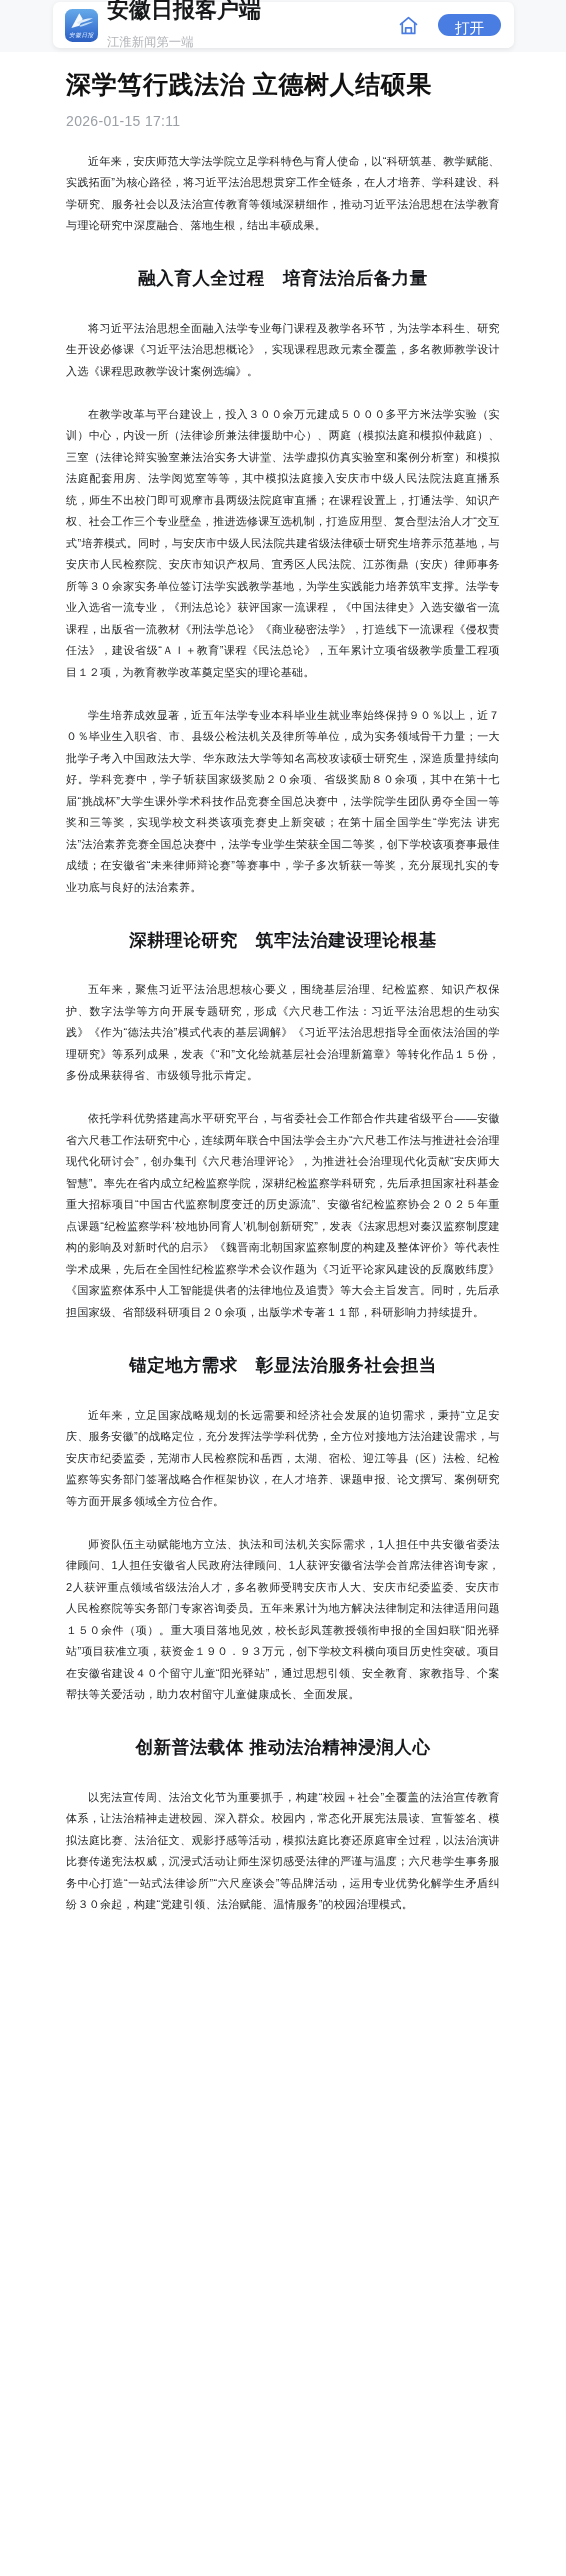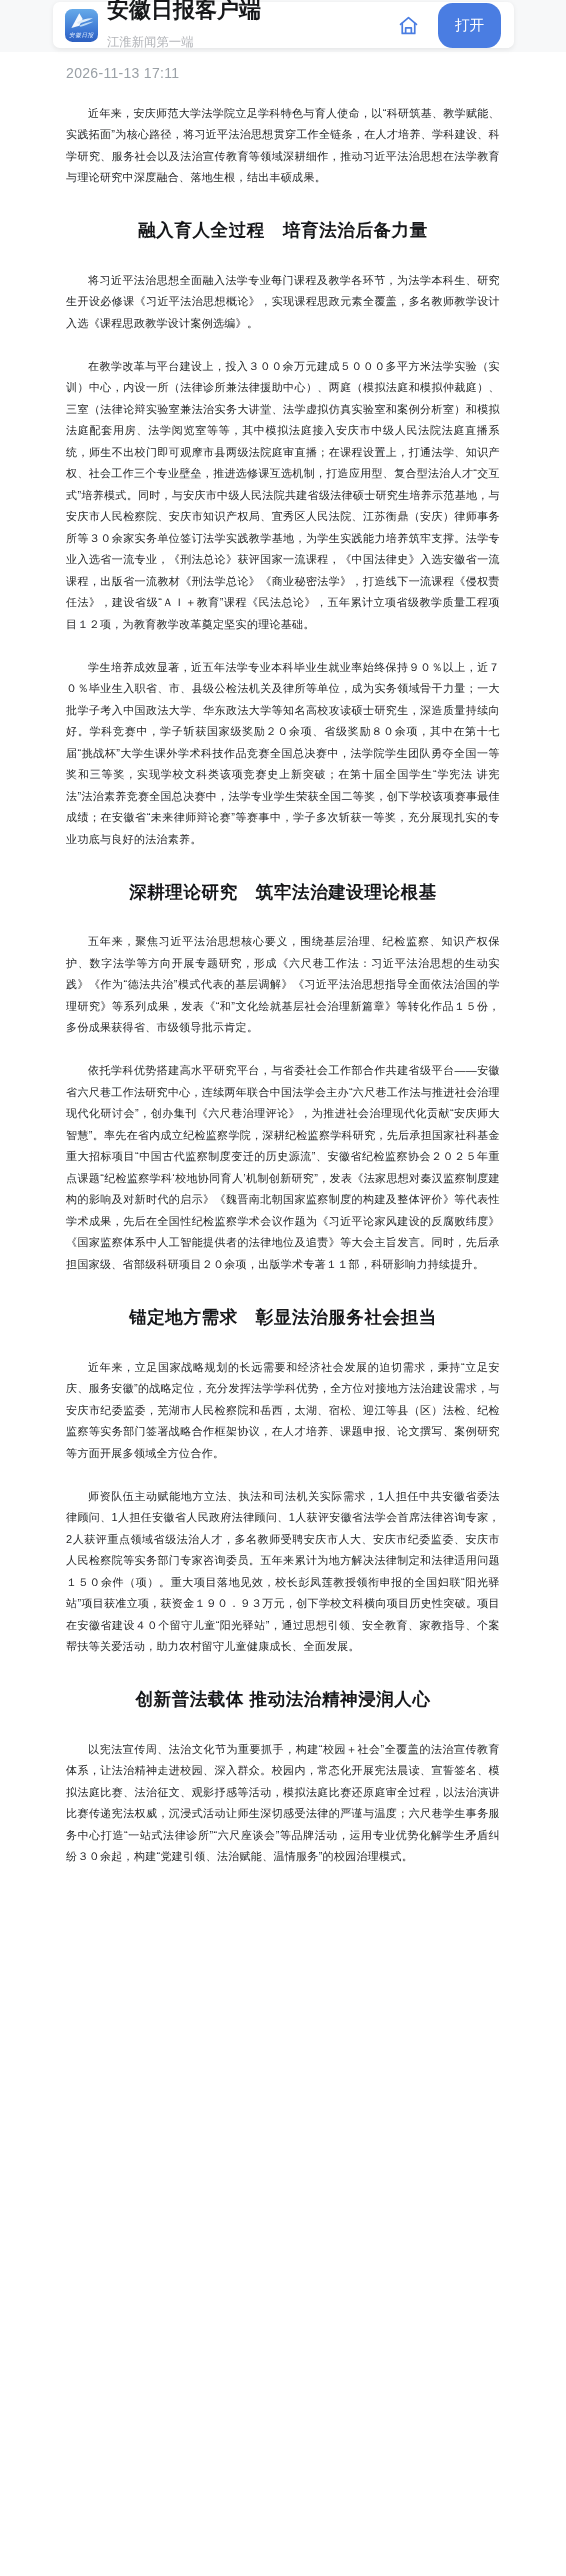--- a/index.html
+++ b/index.html
@@ -40,21 +40,21 @@
     position: absolute; bottom: 1.7px; left: 0; right: 0;
     font-size: 5.6px; color: #eaf3ff; text-align: center;
     font-style: italic; letter-spacing: 0.6px; white-space: nowrap;
   }
   .banner-text { margin-left: 9px; flex: 1 1 auto; min-width: 0; }
   .app-name { font-size: 22px; color: #17181a; font-weight: 600; line-height: 19px; }
   .app-slogan { font-size: 12.4px; color: #b3b5b9; line-height: 16px; margin-top: 15px; }
   .banner-actions { display: flex; align-items: center; gap: 17px; }
   .home-icon { width: 25px; height: 25px; display: block; cursor: pointer; }
   .open-btn {
-    min-width: 63px; height: 45px;
+    min-width: 63px; height: 22px;
     border: none; border-radius: 14.7px;
     background: #4a7de2; color: #fff;
     font-size: 14.7px; line-height: 29px;
     padding: 0 16px; cursor: pointer;
     font-family: inherit;
   }
 
   
   .article {
     width: 461px;
@@ -118,21 +118,22 @@
         <path d="M8 20 L22 8 L36 20" stroke="#4a7de2" stroke-width="3" stroke-linecap="round" stroke-linejoin="round"></path>
         <path d="M11 18 L11 36 L33 36 L33 18" stroke="#4a7de2" stroke-width="3" stroke-linecap="round" stroke-linejoin="round"></path>
         <path d="M17 36 L17 26 L27 26 L27 36" stroke="#4a7de2" stroke-width="3" stroke-linejoin="round"></path>
       </svg>
       <button class="open-btn">打开</button>
     </div>
   </div>
 </div>
 
 <div class="article">
-  <div class="date">2026-11-13 17:11</div>
+  <h1>深学笃行践法治 立德树人结硕果</h1>
+  <div class="date">2026-01-15 17:11</div>
   <div class="article-body">
       <p>近年来，安庆师范大学法学院立足学科特色与育人使命，以“科研筑基、教学赋能、实践拓面”为核心路径，将习近平法治思想贯穿工作全链条，在人才培养、学科建设、科学研究、服务社会以及法治宣传教育等领域深耕细作，推动习近平法治思想在法学教育与理论研究中深度融合、落地生根，结出丰硕成果。</p>
       <h2>融入育人全过程　培育法治后备力量</h2>
       <p>将习近平法治思想全面融入法学专业每门课程及教学各环节，为法学本科生、研究生开设必修课《习近平法治思想概论》，实现课程思政元素全覆盖，多名教师教学设计入选《课程思政教学设计案例选编》。</p>
       <p>在教学改革与平台建设上，投入３００余万元建成５０００多平方米法学实验（实训）中心，内设一所（法律诊所兼法律援助中心）、两庭（模拟法庭和模拟仲裁庭）、三室（法律论辩实验室兼法治实务大讲堂、法学虚拟仿真实验室和案例分析室）和模拟法庭配套用房、法学阅览室等等，其中模拟法庭接入安庆市中级人民法院法庭直播系统，师生不出校门即可观摩市县两级法院庭审直播；在课程设置上，打通法学、知识产权、社会工作三个专业壁垒，推进选修课互选机制，打造应用型、复合型法治人才“交互式”培养模式。同时，与安庆市中级人民法院共建省级法律硕士研究生培养示范基地，与安庆市人民检察院、安庆市知识产权局、宜秀区人民法院、江苏衡鼎（安庆）律师事务所等３０余家实务单位签订法学实践教学基地，为学生实践能力培养筑牢支撑。法学专业入选省一流专业，《刑法总论》获评国家一流课程，《中国法律史》入选安徽省一流课程，出版省一流教材《刑法学总论》《商业秘密法学》，打造线下一流课程《侵权责任法》，建设省级“ＡＩ＋教育”课程《民法总论》，五年累计立项省级教学质量工程项目１２项，为教育教学改革奠定坚实的理论基础。</p>
       <p>学生培养成效显著，近五年法学专业本科毕业生就业率始终保持９０％以上，近７０％毕业生入职省、市、县级公检法机关及律所等单位，成为实务领域骨干力量；一大批学子考入中国政法大学、华东政法大学等知名高校攻读硕士研究生，深造质量持续向好。学科竞赛中，学子斩获国家级奖励２０余项、省级奖励８０余项，其中在第十七届“挑战杯”大学生课外学术科技作品竞赛全国总决赛中，法学院学生团队勇夺全国一等奖和三等奖，实现学校文科类该项竞赛史上新突破；在第十届全国学生“学宪法 讲宪法”法治素养竞赛全国总决赛中，法学专业学生荣获全国二等奖，创下学校该项赛事最佳成绩；在安徽省“未来律师辩论赛”等赛事中，学子多次斩获一等奖，充分展现扎实的专业功底与良好的法治素养。</p>
       <h2>深耕理论研究　筑牢法治建设理论根基</h2>
       <p>五年来，聚焦习近平法治思想核心要义，围绕基层治理、纪检监察、知识产权保护、数字法学等方向开展专题研究，形成《六尺巷工作法：习近平法治思想的生动实践》《作为“德法共治”模式代表的基层调解》《习近平法治思想指导全面依法治国的学理研究》等系列成果，发表《“和”文化绘就基层社会治理新篇章》等转化作品１５份，多份成果获得省、市级领导批示肯定。</p>
       <p>依托学科优势搭建高水平研究平台，与省委社会工作部合作共建省级平台——安徽省六尺巷工作法研究中心，连续两年联合中国法学会主办“六尺巷工作法与推进社会治理现代化研讨会”，创办集刊《六尺巷治理评论》，为推进社会治理现代化贡献“安庆师大智慧”。率先在省内成立纪检监察学院，深耕纪检监察学科研究，先后承担国家社科基金重大招标项目“中国古代监察制度变迁的历史源流”、安徽省纪检监察协会２０２５年重点课题“纪检监察学科‘校地协同育人’机制创新研究”，发表《法家思想对秦汉监察制度建构的影响及对新时代的启示》《魏晋南北朝国家监察制度的构建及整体评价》等代表性学术成果，先后在全国性纪检监察学术会议作题为《习近平论家风建设的反腐败纬度》《国家监察体系中人工智能提供者的法律地位及追责》等大会主旨发言。同时，先后承担国家级、省部级科研项目２０余项，出版学术专著１１部，科研影响力持续提升。</p>
       <h2>锚定地方需求　彰显法治服务社会担当</h2>

